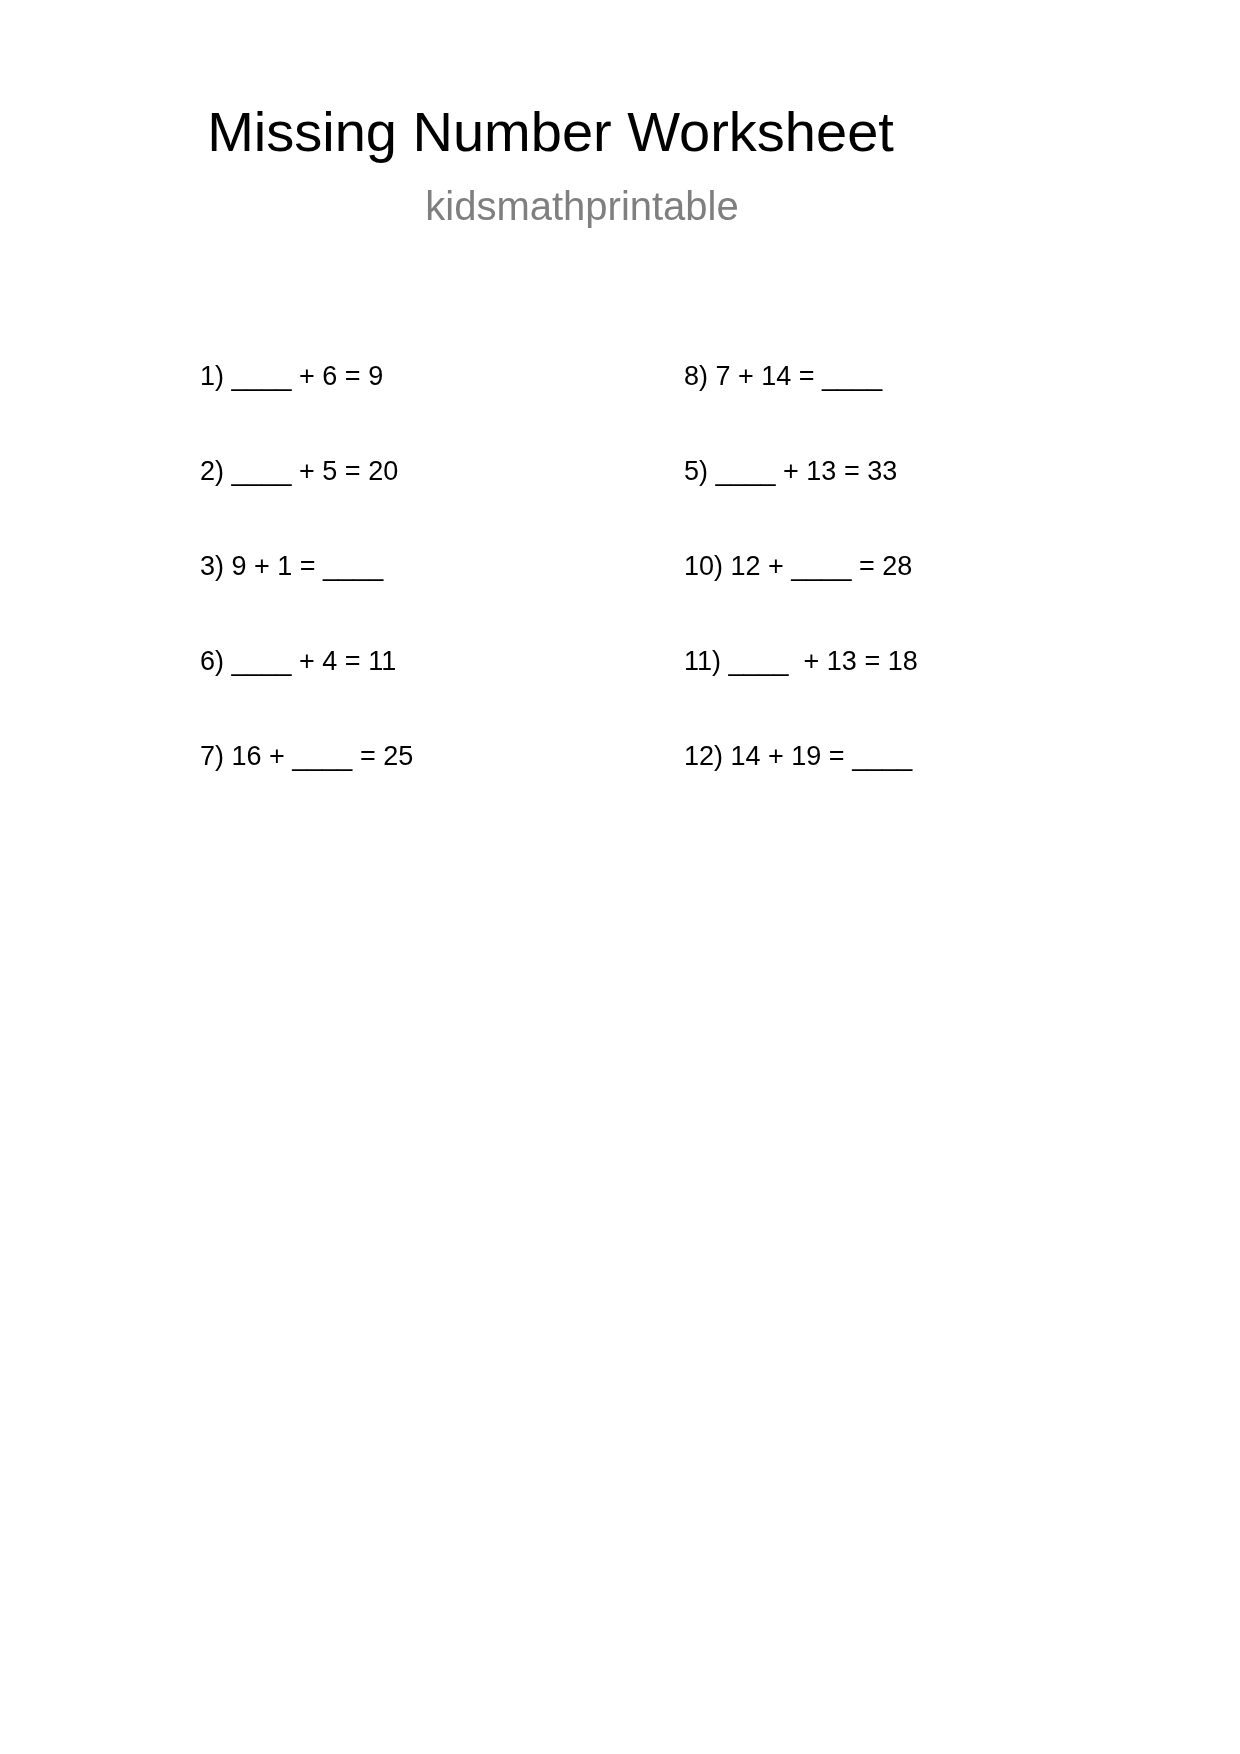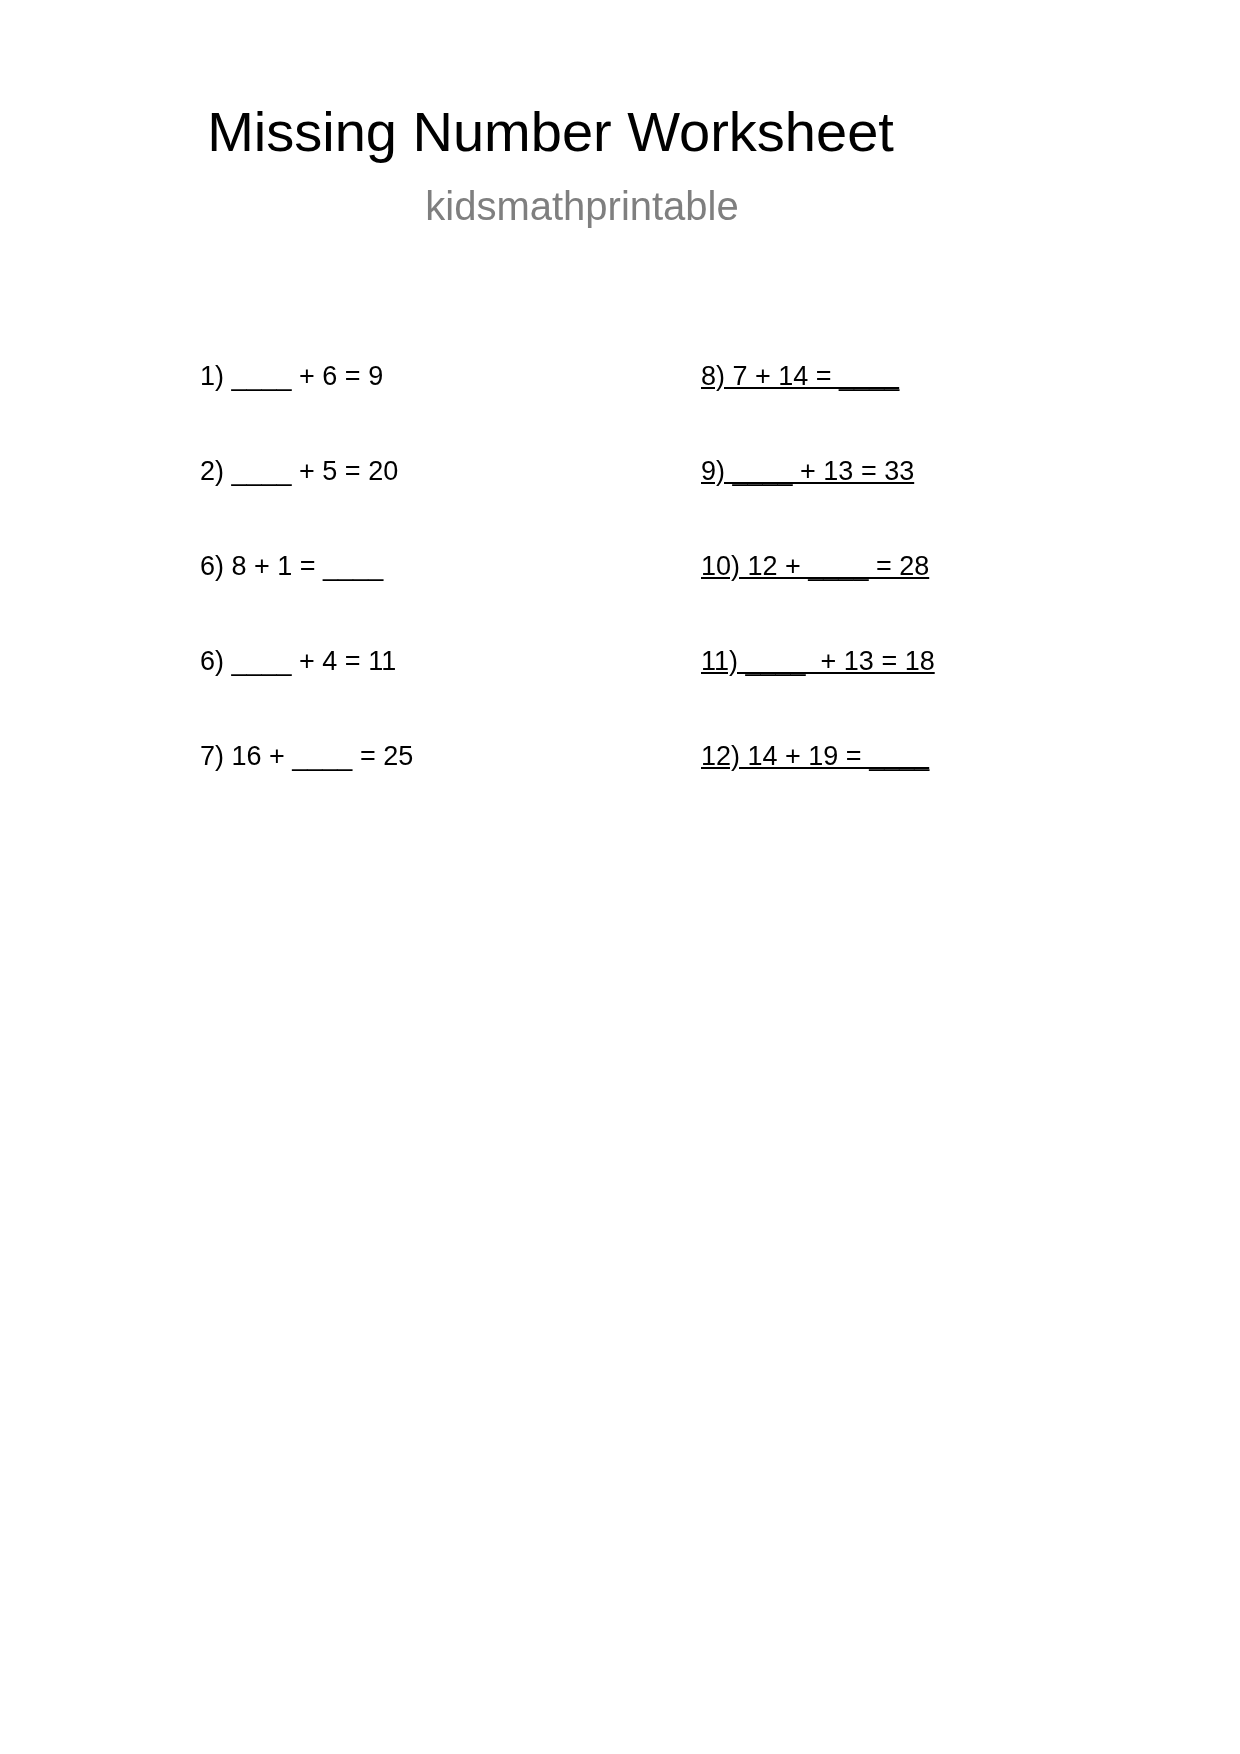--- a/index.html
+++ b/index.html
@@ -36,43 +36,43 @@
       line-height: 48px;
       color: #7f7f7f;
       padding-left: 100px;
       box-sizing: border-box;
     }
     .col {
       position: absolute;
       top: 352px;
     }
     .col-left { left: 200px; }
-    .col-right { left: 701px; text-decoration: underline; }
+    .col-right { left: 684px; }
     .problem {
       font-size: 27px;
       line-height: 48px;
       height: 95px;
       white-space: pre;
     }
   </style>
 </head>
 <body>
 
 <div>
   <div class="title">Missing Number Worksheet</div>
   <div class="subtitle">kidsmathprintable</div>
 
   <div class="col col-left">
     <div class="problem">1) ____ + 6 = 9</div>
     <div class="problem">2) ____ + 5 = 20</div>
-    <div class="problem">6) 8 + 1 = ____</div>
+    <div class="problem">3) 9 + 1 = ____</div>
     <div class="problem">6) ____ + 4 = 11</div>
     <div class="problem">7) 16 + ____ = 25</div>
   </div>
 
   <div class="col col-right">
     <div class="problem">8) 7 + 14 = ____</div>
-    <div class="problem">9) ____ + 13 = 33</div>
+    <div class="problem">5) ____ + 13 = 33</div>
     <div class="problem">10) 12 + ____ = 28</div>
     <div class="problem">11) ____  + 13 = 18</div>
     <div class="problem">12) 14 + 19 = ____</div>
   </div>
 </div>
 
 </body></html>

